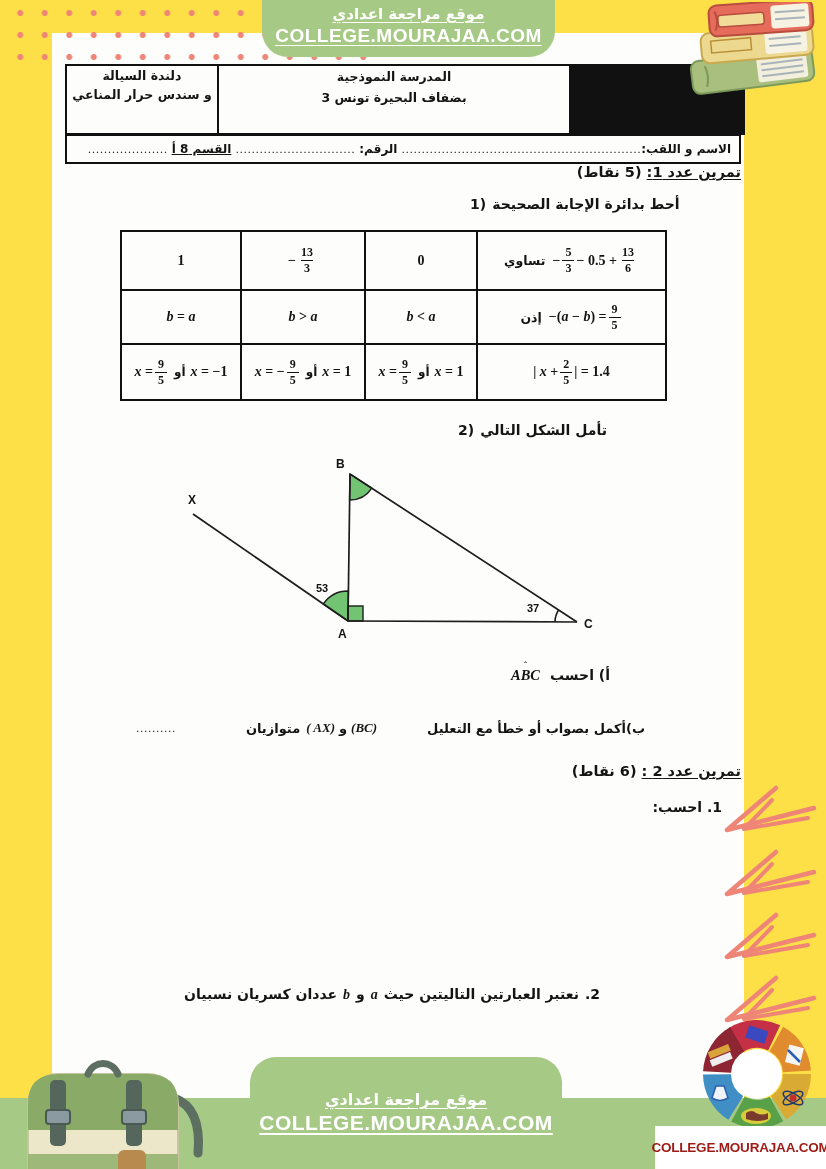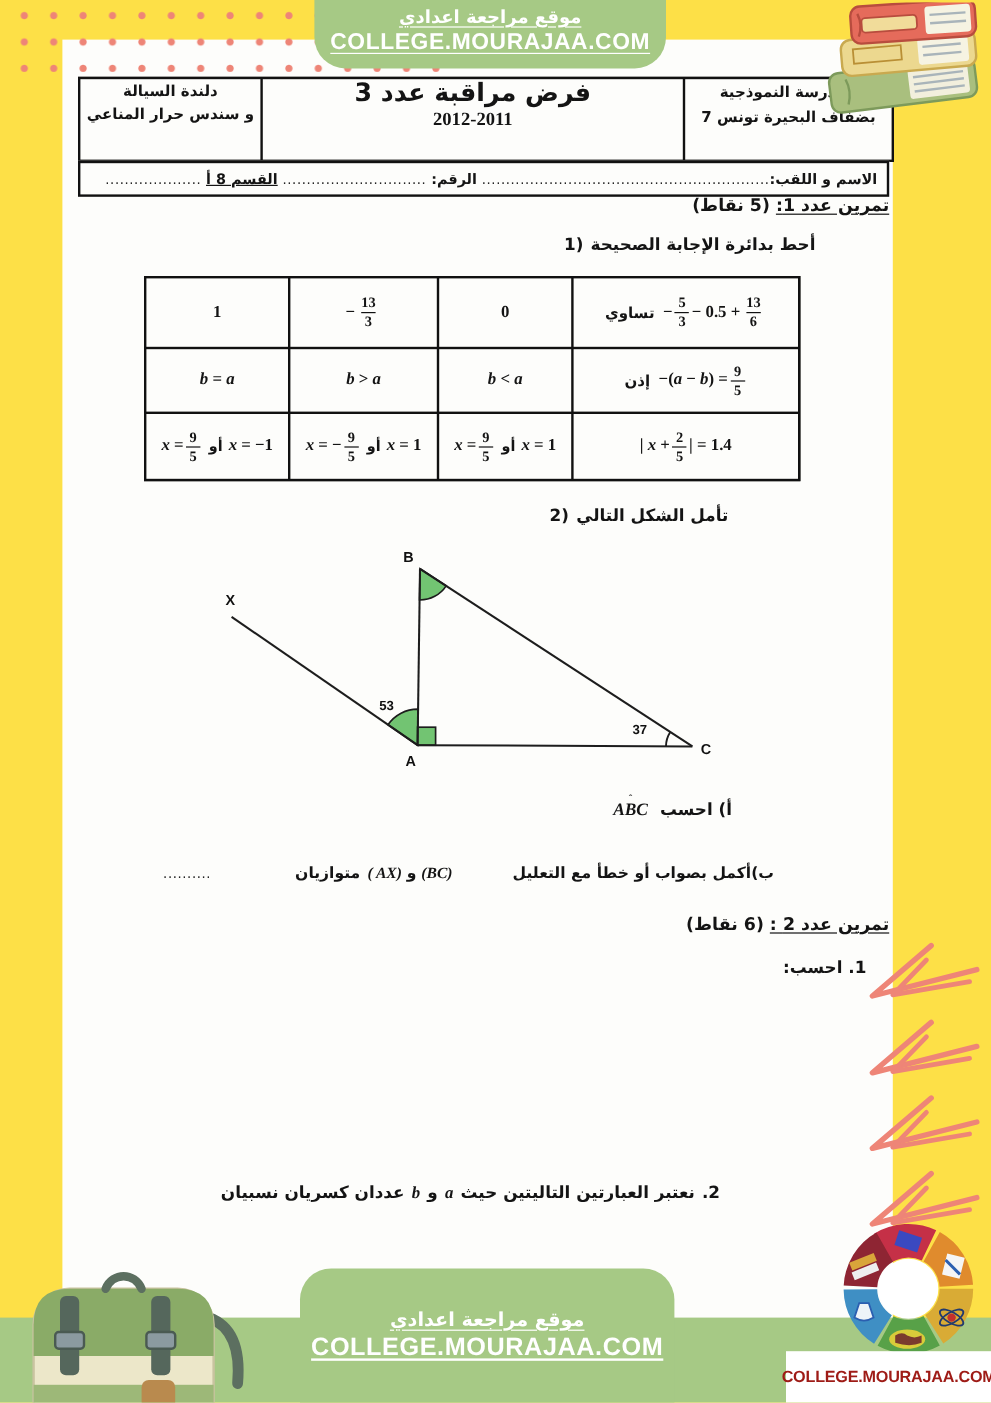--- a/index.html
+++ b/index.html
@@ -127,27 +127,23 @@
       <rect x="9" y="10" width="46" height="12" rx="3" fill="#f1dc9a" stroke="#b84c3e" stroke-width="1.5"></rect>
       <path d="M6,6 q4,9 0,19" stroke="#b84c3e" stroke-width="2" fill="none"></path>
     </g>
   </svg>
 
   <div class="abs hdr">
     <div class="teachers">
       <span>دلندة السيالة</span>
       <span>و سندس حرار المناعي</span>
     </div>
-    <div>
-      <span class="extitle">فرض مراقبة عدد 3</span>
-      <span class="exyear">2012-2011</span>
-    </div>
     <div class="school">
       <span>المدرسة النموذجية</span>
-      <span>بضفاف البحيرة تونس 7</span>
+      <span>بضفاف البحيرة تونس 3</span>
     </div>
   </div>
 
   <div class="abs namerow">
     <span>الاسم و اللقب:</span>
     <span class="dots">............................................................</span>
     <span style="margin:0 4px;">الرقم:</span>
     <span class="dots">..............................</span>
     <span style="margin:0 4px;text-decoration:underline;">القسم 8 أ</span>
     <span class="dots">....................</span>

